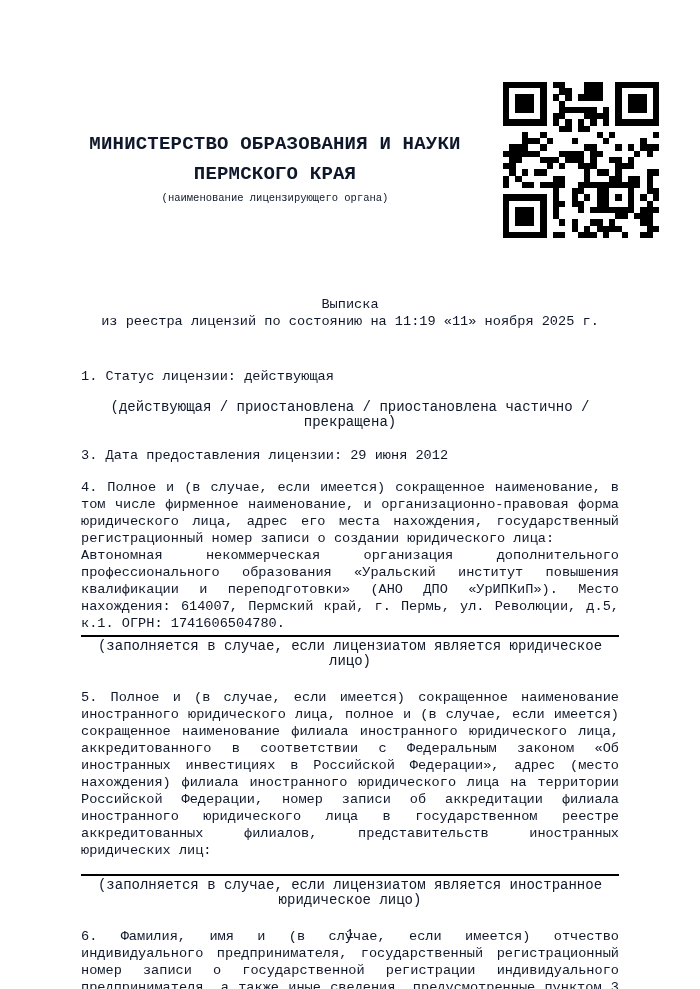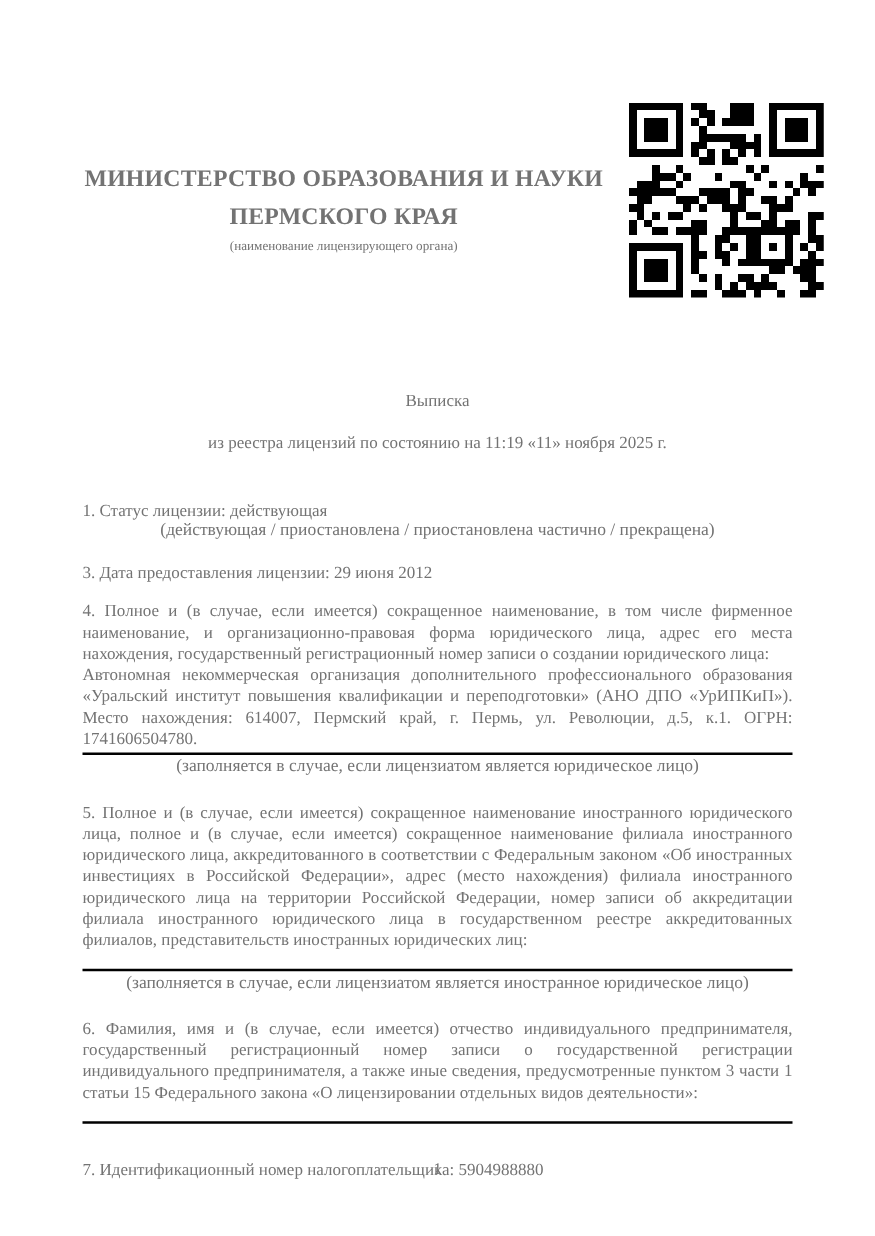--- a/index.html
+++ b/index.html
@@ -1,42 +1,42 @@
 <!DOCTYPE html>
 <html lang="ru"><head>
 <meta charset="utf-8">
 <style>
   html,body{margin:0;padding:0;background:#ffffff;}
   .page{
     position:relative;
     width:700px;height:989px;
     background:#ffffff;
-    color:#737373;
-    font-family:Liberation Serif, serif;
+    color:#0f172a;
+    font-family:Liberation Mono, monospace;
     overflow:hidden;
   }
   .header{
     position:absolute;left:66px;top:129px;width:418px;
     text-align:center;
   }
   .header .ministry{
     font-weight:bold;font-size:19px;line-height:30px;letter-spacing:.2px;
   }
   .header .org-caption{
     font-size:10.5px;line-height:14px;margin-top:2px;
   }
   .qr{
     position:absolute;left:503px;top:82px;width:156px;height:156px;
   }
   .main{
     position:absolute;left:66px;top:296px;width:568px;
     font-size:13.6px;line-height:17px;
   }
-  .doc-title{text-align:center;margin-top:16px;}
-  .section{margin:0;}
+  .doc-title{text-align:center;}
+  .section{margin:15px;}
   .just{text-align:justify;}
   .note{
     font-size:14px;line-height:15px;text-align:center;
   }
   .rule{
     height:2px;background:#000;margin-top:3px;
   }
   .spacer12{height:12px;}
   .mt38{margin-top:38px;}
   .mt28{margin-top:28px;}

